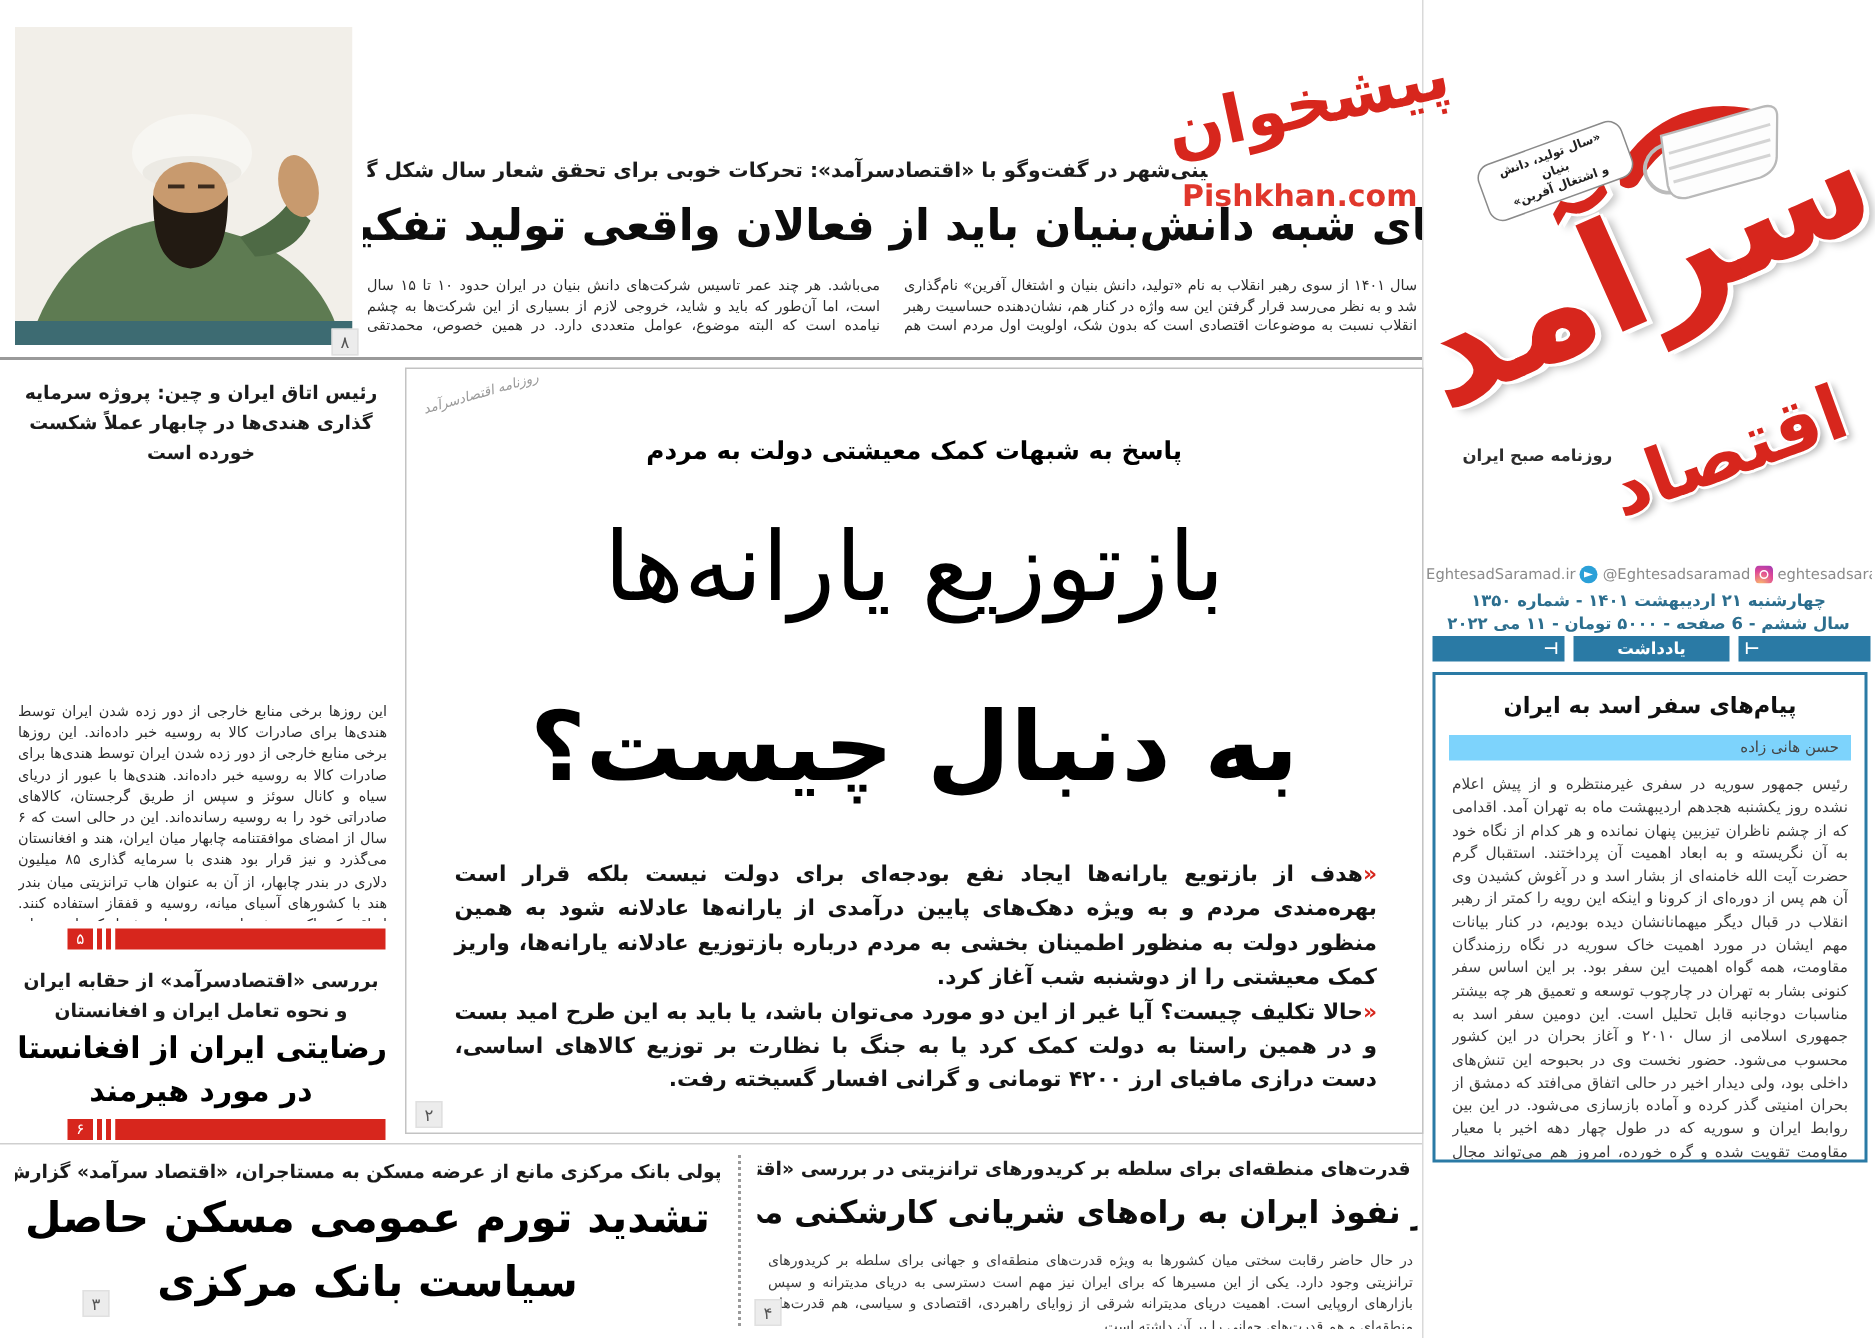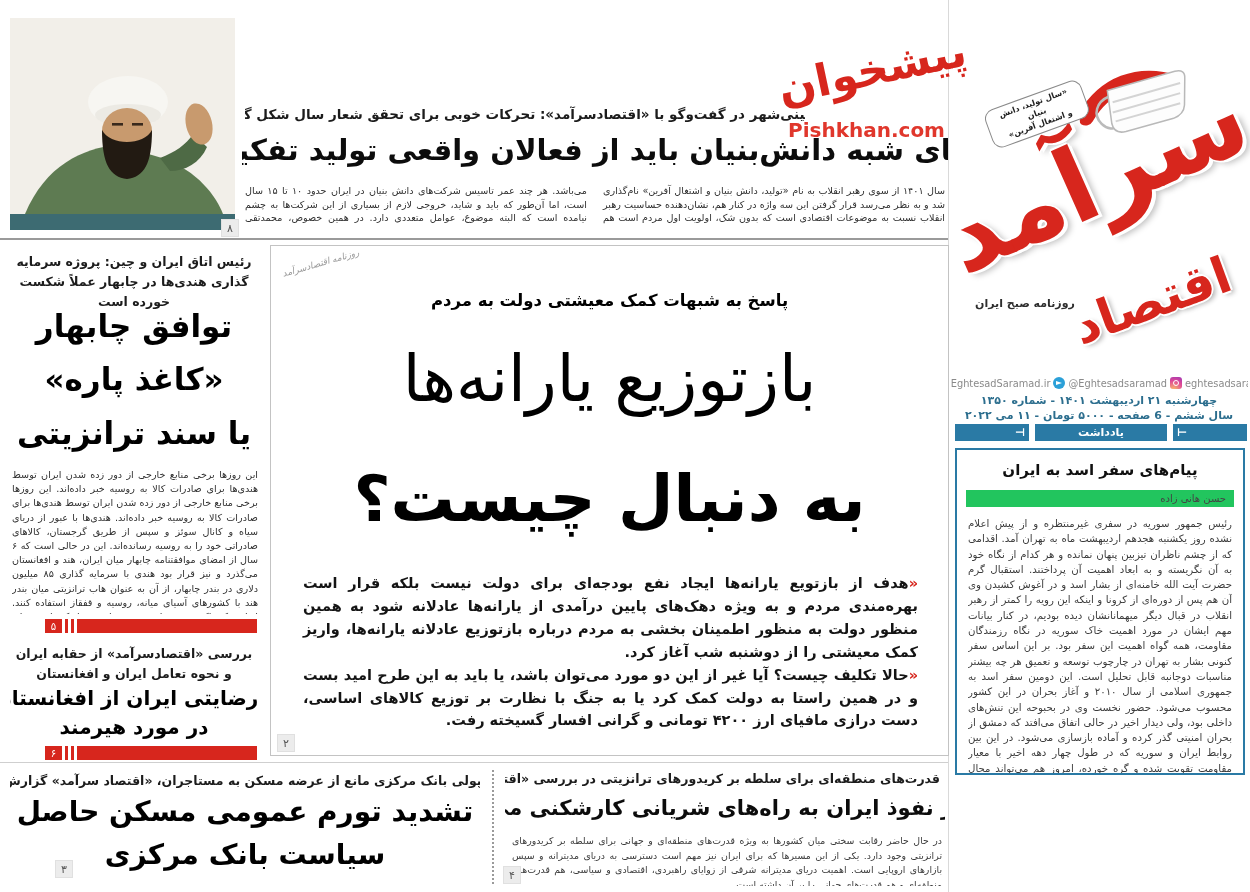--- a/index.html
+++ b/index.html
@@ -111,28 +111,28 @@
   .ig-icon::after { content:""; position:absolute; left:3px; top:3px; width:4px; height:4px;
                     border:1.2px solid #fff; border-radius:50%; }
   .date1 { position:absolute; left:950px; top:394px; width:298px; text-align:center;
            font-size:11px; font-weight:bold; color:#2c6e8e; }
   .date2 { position:absolute; left:950px; top:409px; width:298px; text-align:center;
            font-size:11px; font-weight:bold; color:#2c6e8e; }
   .section-bar { position:absolute; left:955px; top:424px; width:292px; height:17px;
                  display:flex; direction:ltr; gap:6px; font-size:11px; font-weight:bold; color:#fff; }
   .seg { background:#2a7aa5; display:flex; align-items:center; }
   .seg-l { flex:1; justify-content:flex-end; padding-right:4px; }
-  .seg-m { width:132px; justify-content:center; }
+  .seg-m { width:104px; justify-content:center; }
   .seg-r { flex:1; justify-content:flex-start; padding-left:4px; }
 
   
   .note-box { position:absolute; left:955px; top:448px; width:290px; height:327px;
               border:2px solid #2a7aa5; background:#fff; overflow:hidden; }
   .note-title { margin-top:11px; text-align:center; font-size:15px; font-weight:900; color:#101010; }
-  .note-author-bar { margin:11px 9px 0; background:#22c55e; padding:3px 8px;
+  .note-author-bar { margin:11px 9px 0; background:#7dd3fc; padding:3px 8px;
                      font-size:10px; color:#444; text-align:right; }
   .note-body { margin:9px 11px 0; font-size:10.2px; line-height:1.5; text-align:justify;
                color:#3c3c3c; height:303px; overflow:hidden; }
   .note-continue { margin:5px 11px; font-size:11px; font-weight:bold; color:#222; text-align:right; }
 </style>
 </head>
 <body>
 
 <div class="page">
 
@@ -157,25 +157,20 @@
     <rect x="122" y="105" width="11" height="2.6" fill="#3a2a1d"></rect>
     <path d="M92 112 C92 146 100 159 117 161 C134 159 142 146 142 112 C134 128 100 128 92 112 Z" fill="#221a12"></path>
   </svg>
   <div class="page-badge" style="left:221px; top:219px;">۸</div>
 
   <div class="top-kicker clipline kicker">نماینده خمینی‌شهر در گفت‌وگو با «اقتصادسرآمد»: تحرکات خوبی برای تحقق شعار سال شکل گرفته است</div>
   <div class="top-headline clipline headline">شرکت‌های شبه دانش‌بنیان باید از فعالان واقعی تولید تفکیک شوند</div>
   <div class="top-body smallbody">سال ۱۴۰۱ از سوی رهبر انقلاب به نام «تولید، دانش بنیان و اشتغال آفرین» نام‌گذاری شد و به نظر می‌رسد قرار گرفتن این سه واژه در کنار هم، نشان‌دهنده حساسیت رهبر انقلاب نسبت به موضوعات اقتصادی است که بدون شک، اولویت اول مردم است هم می‌باشد. هر چند عمر تاسیس شرکت‌های دانش بنیان در ایران حدود ۱۰ تا ۱۵ سال است، اما آن‌طور که باید و شاید، خروجی لازم از بسیاری از این شرکت‌ها به چشم نیامده است که البته موضوع، عوامل متعددی دارد. در همین خصوص، محمدتقی نقدعلی نماینده مردم خمینی‌شهر مجلس گفت: اینکه چرا شرکت‌های دانش بنیان پس از سال‌ها، کارشان آن‌طور که علم و اقتصاد را در ایران...</div>
 
   <div class="ls1-kicker kicker">رئیس اتاق ایران و چین: پروژه سرمایه گذاری هندی‌ها در چابهار عملاً شکست خورده است</div>
-  <div class="ls1-headline">
-    <span>توافق چابهار</span>
-    <span>«کاغذ پاره»</span>
-    <span>یا سند ترانزیتی</span>
-  </div>
   <div class="ls1-body smallbody">این روزها برخی منابع خارجی از دور زده شدن ایران توسط هندی‌ها برای صادرات کالا به روسیه خبر داده‌اند. این روزها برخی منابع خارجی از دور زده شدن ایران توسط هندی‌ها برای صادرات کالا به روسیه خبر داده‌اند. هندی‌ها با عبور از دریای سیاه و کانال سوئز و سپس از طریق گرجستان، کالاهای صادراتی خود را به روسیه رسانده‌اند. این در حالی است که ۶ سال از امضای موافقتنامه چابهار میان ایران، هند و افغانستان می‌گذرد و نیز قرار بود هندی با سرمایه گذاری ۸۵ میلیون دلاری در بندر چابهار، از آن به عنوان هاب ترانزیتی میان بندر هند با کشورهای آسیای میانه، روسیه و قفقاز استفاده کنند. اتفاقی که تاکنون رخ نداده و هندی‌ها بخش اندکی از سرمایه گذاری لازم را در این بندر هزینه کرده‌اند؛ همچنین شرکت آی جی پی ال هند که اپراتور بندر چابهار است...</div>
   <div class="barcode bc5">
     <span class="bc-num">۵</span>
     <span class="bc-stripes"></span>
     <span class="bc-solid"></span>
   </div>
 
   <div class="ls2-kicker kicker">بررسی «اقتصادسرآمد» از حقابه ایران و نحوه تعامل ایران و افغانستان</div>
   <div class="ls2-headline">
     <span class="l1">نارضایتی ایران از افغانستان</span>

